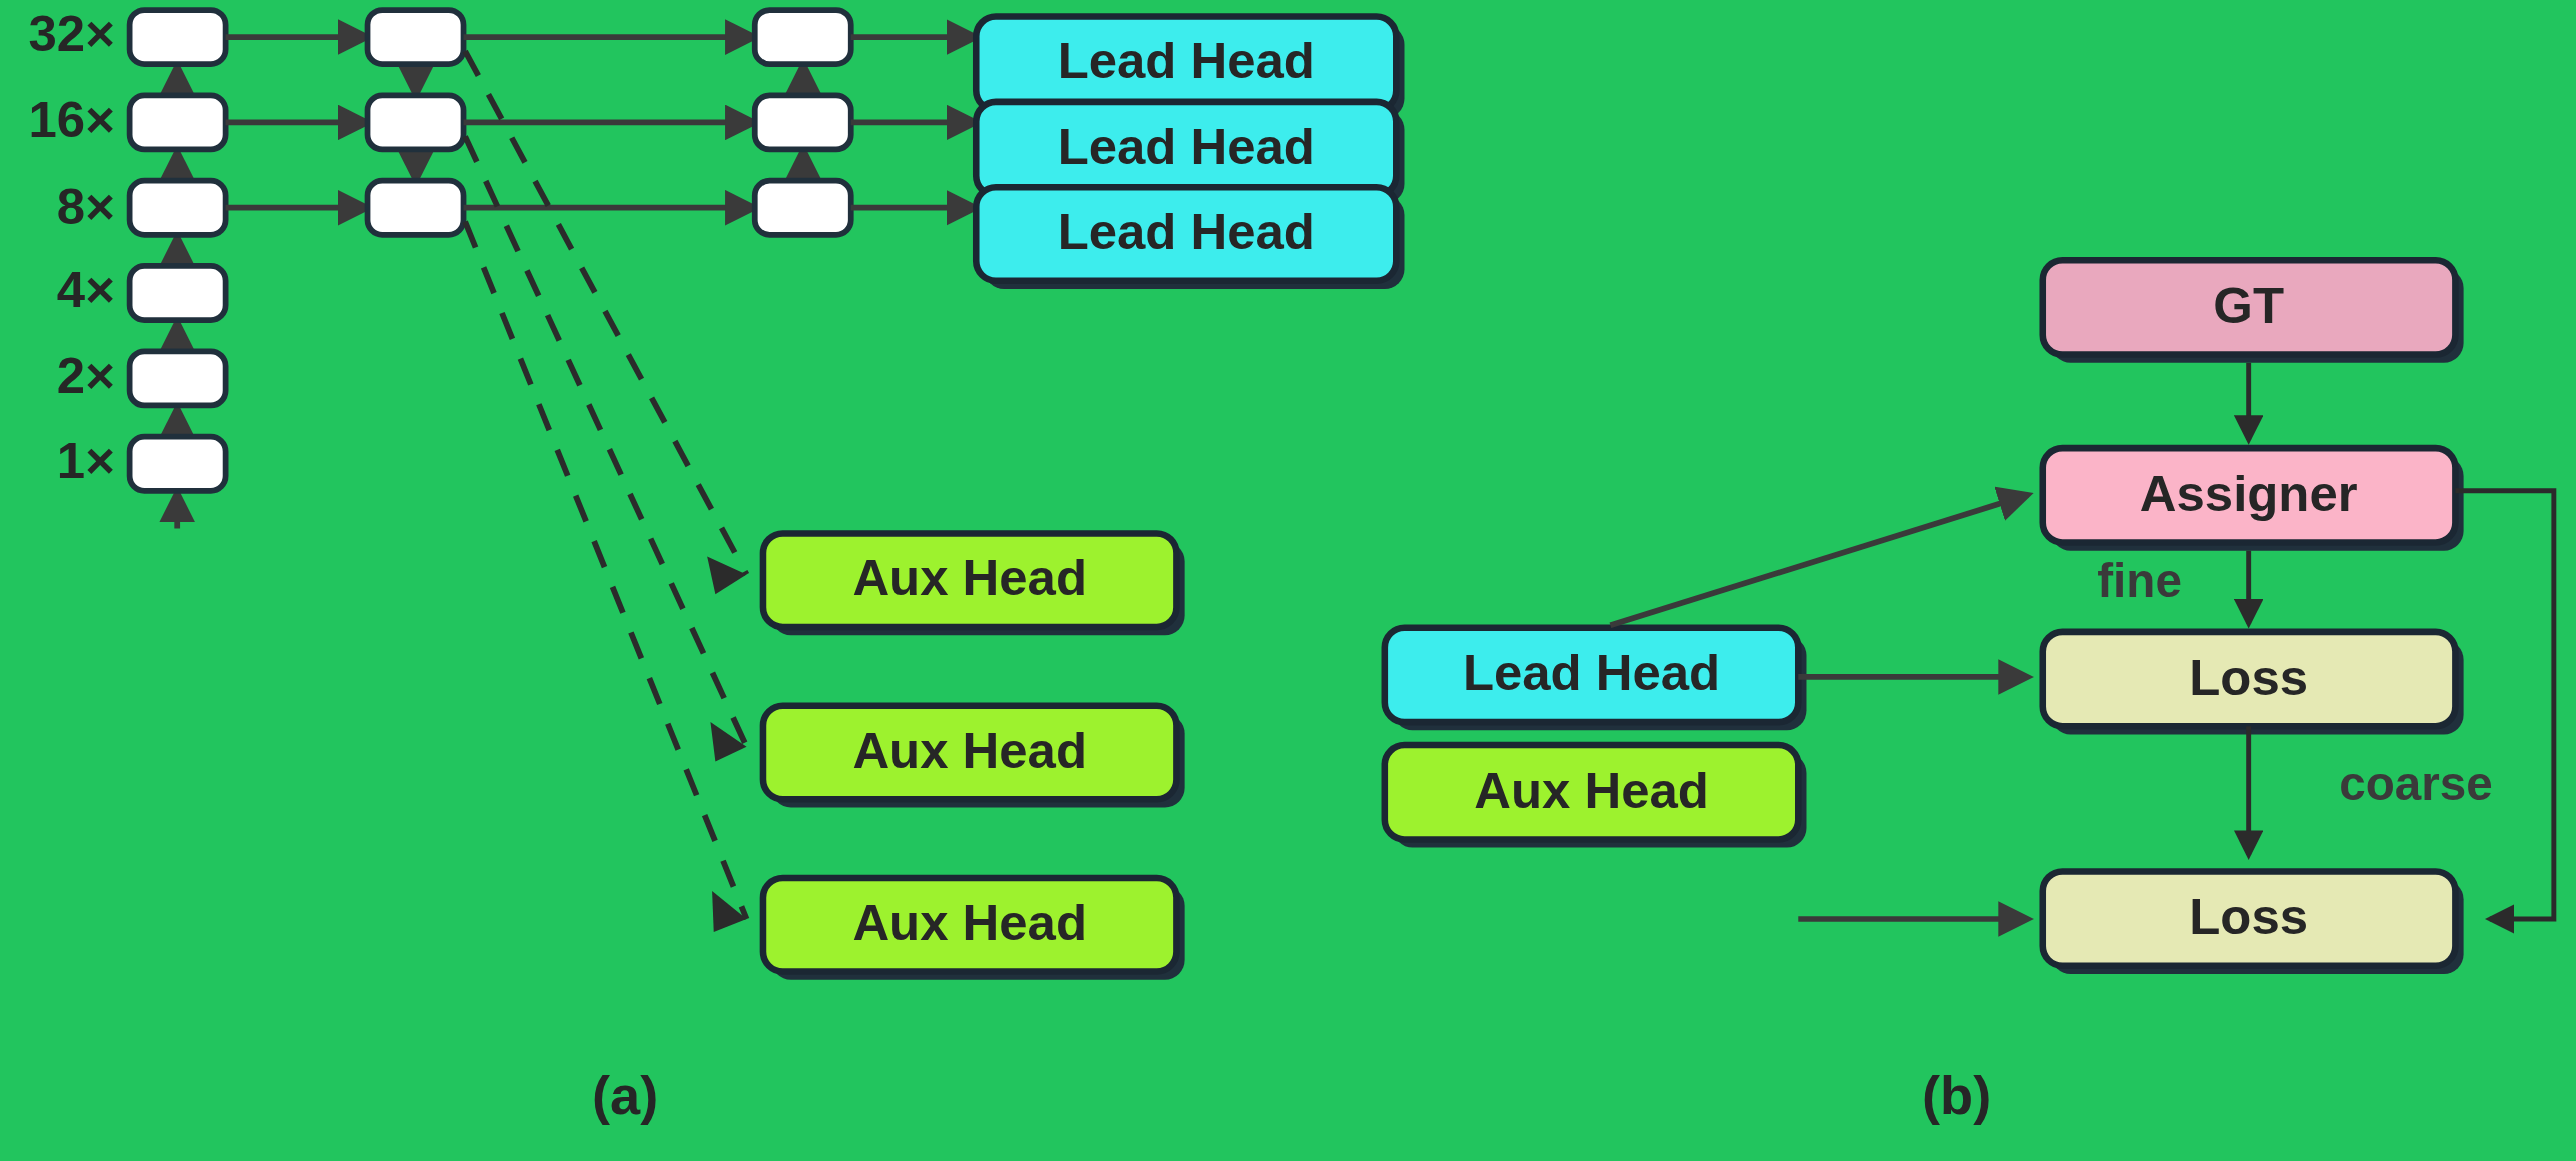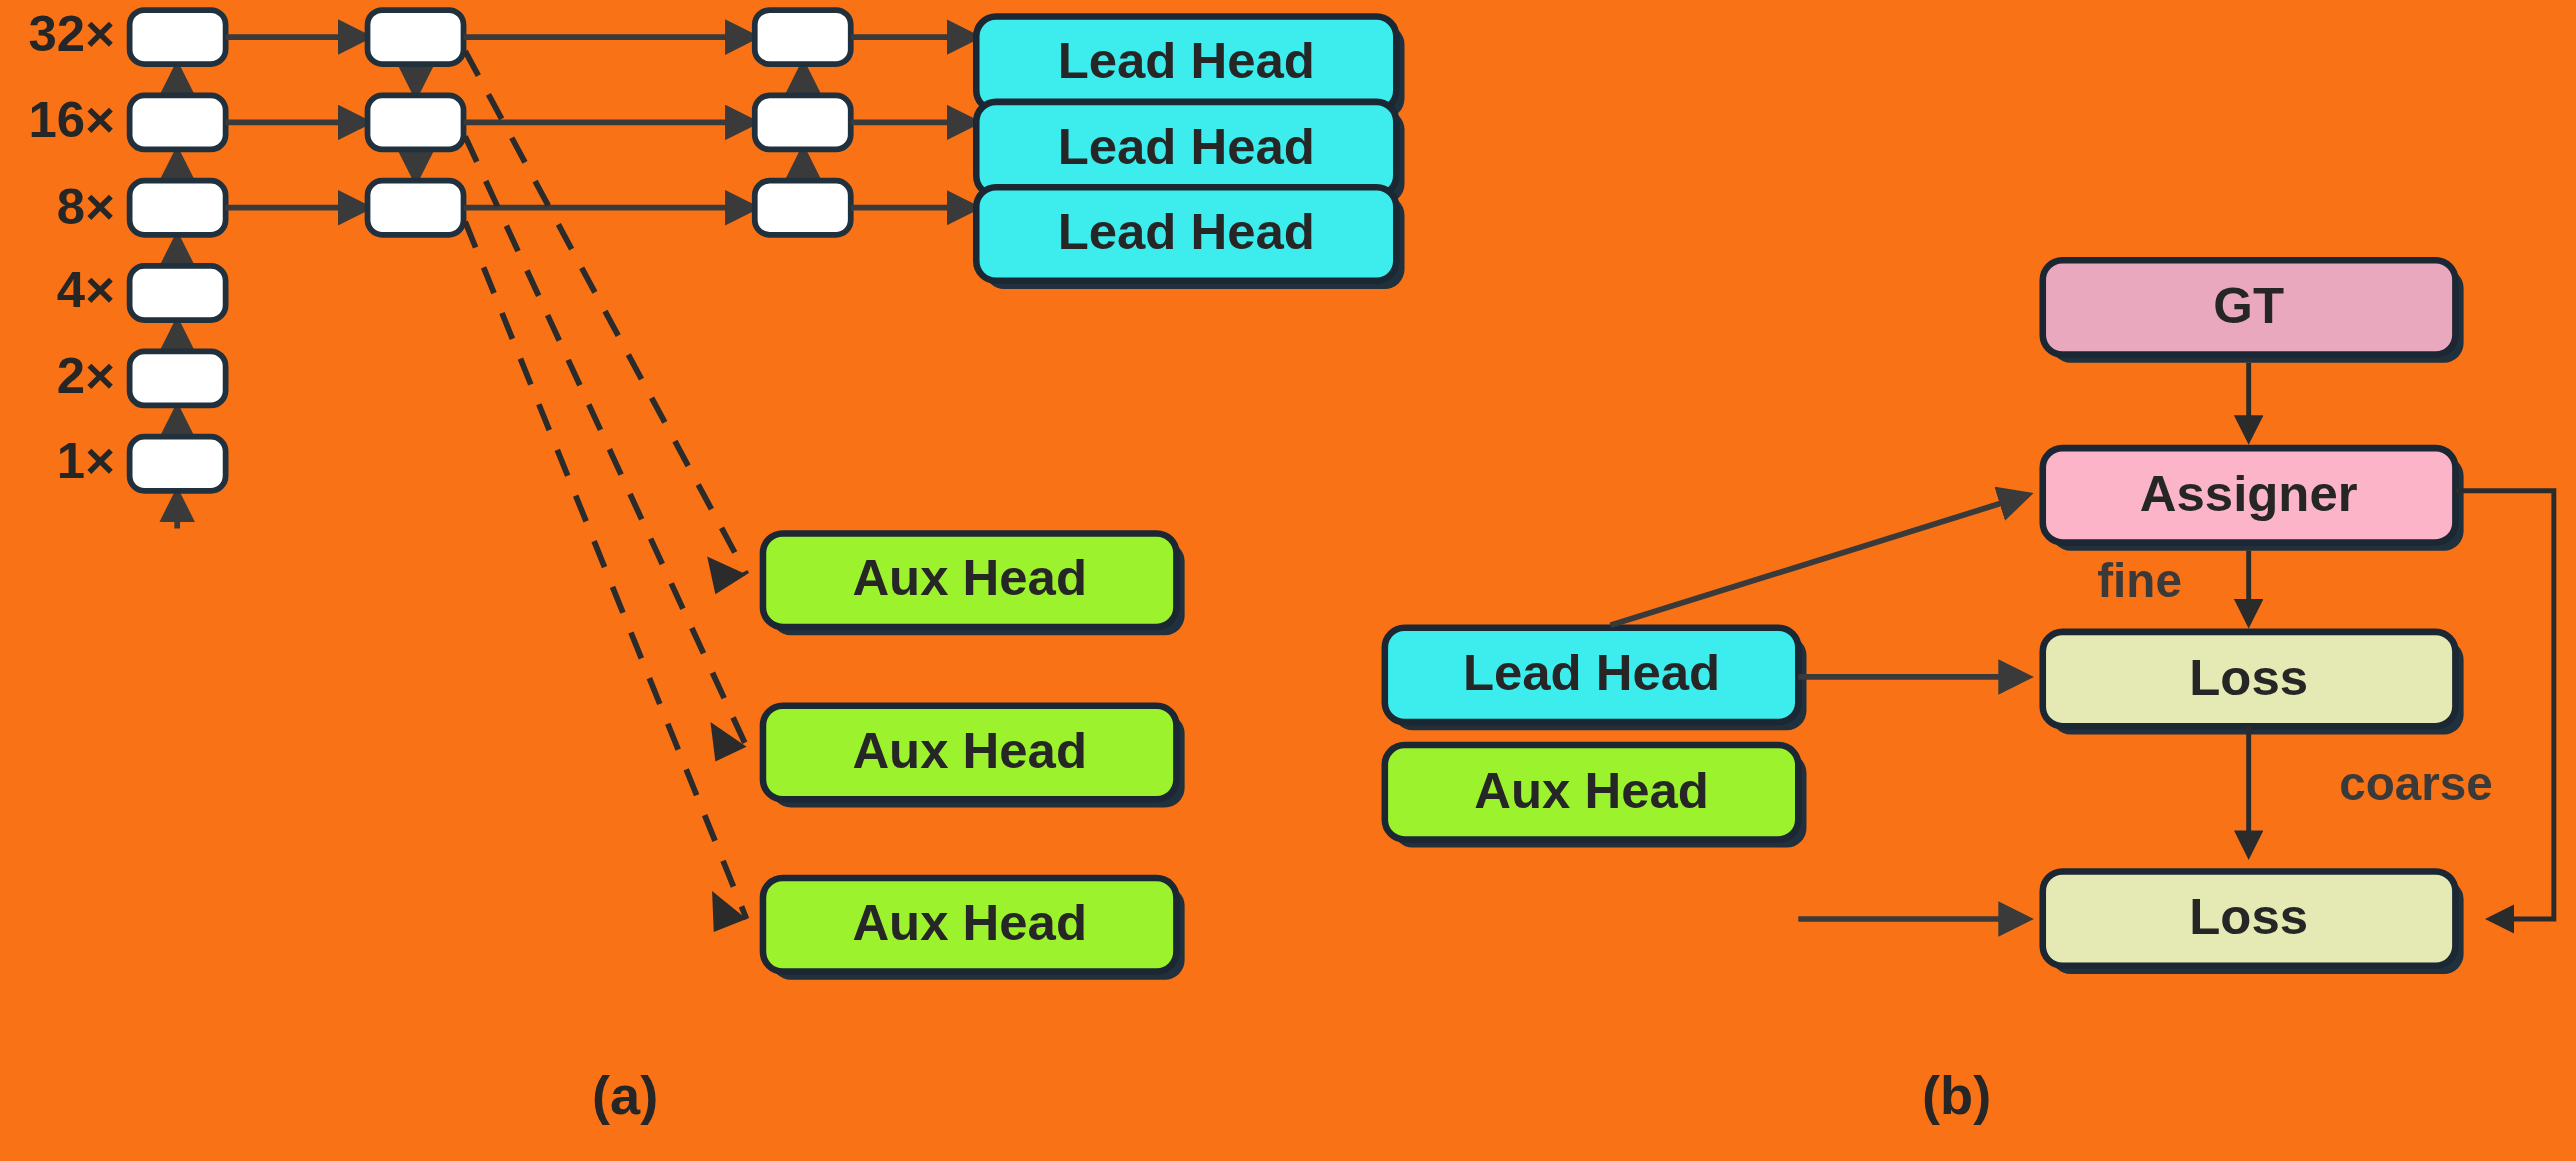--- a/index.html
+++ b/index.html
@@ -10,21 +10,21 @@
   body {
     width: 2576px;
     height: 1162px;
     font-family: "Liberation Sans", sans-serif;
     overflow: hidden;
   }
   #figure {
     position: relative;
     width: 2576px;
     height: 1162px;
-    background: #f97316;
+    background: #22c55e;
     text-align: center;
   }
   svg.diagram {
     display: block;
     width: 2576px;
     height: 1162px;
   }
   .node-box {
     fill: #ffffff;
     stroke: #20303c;

